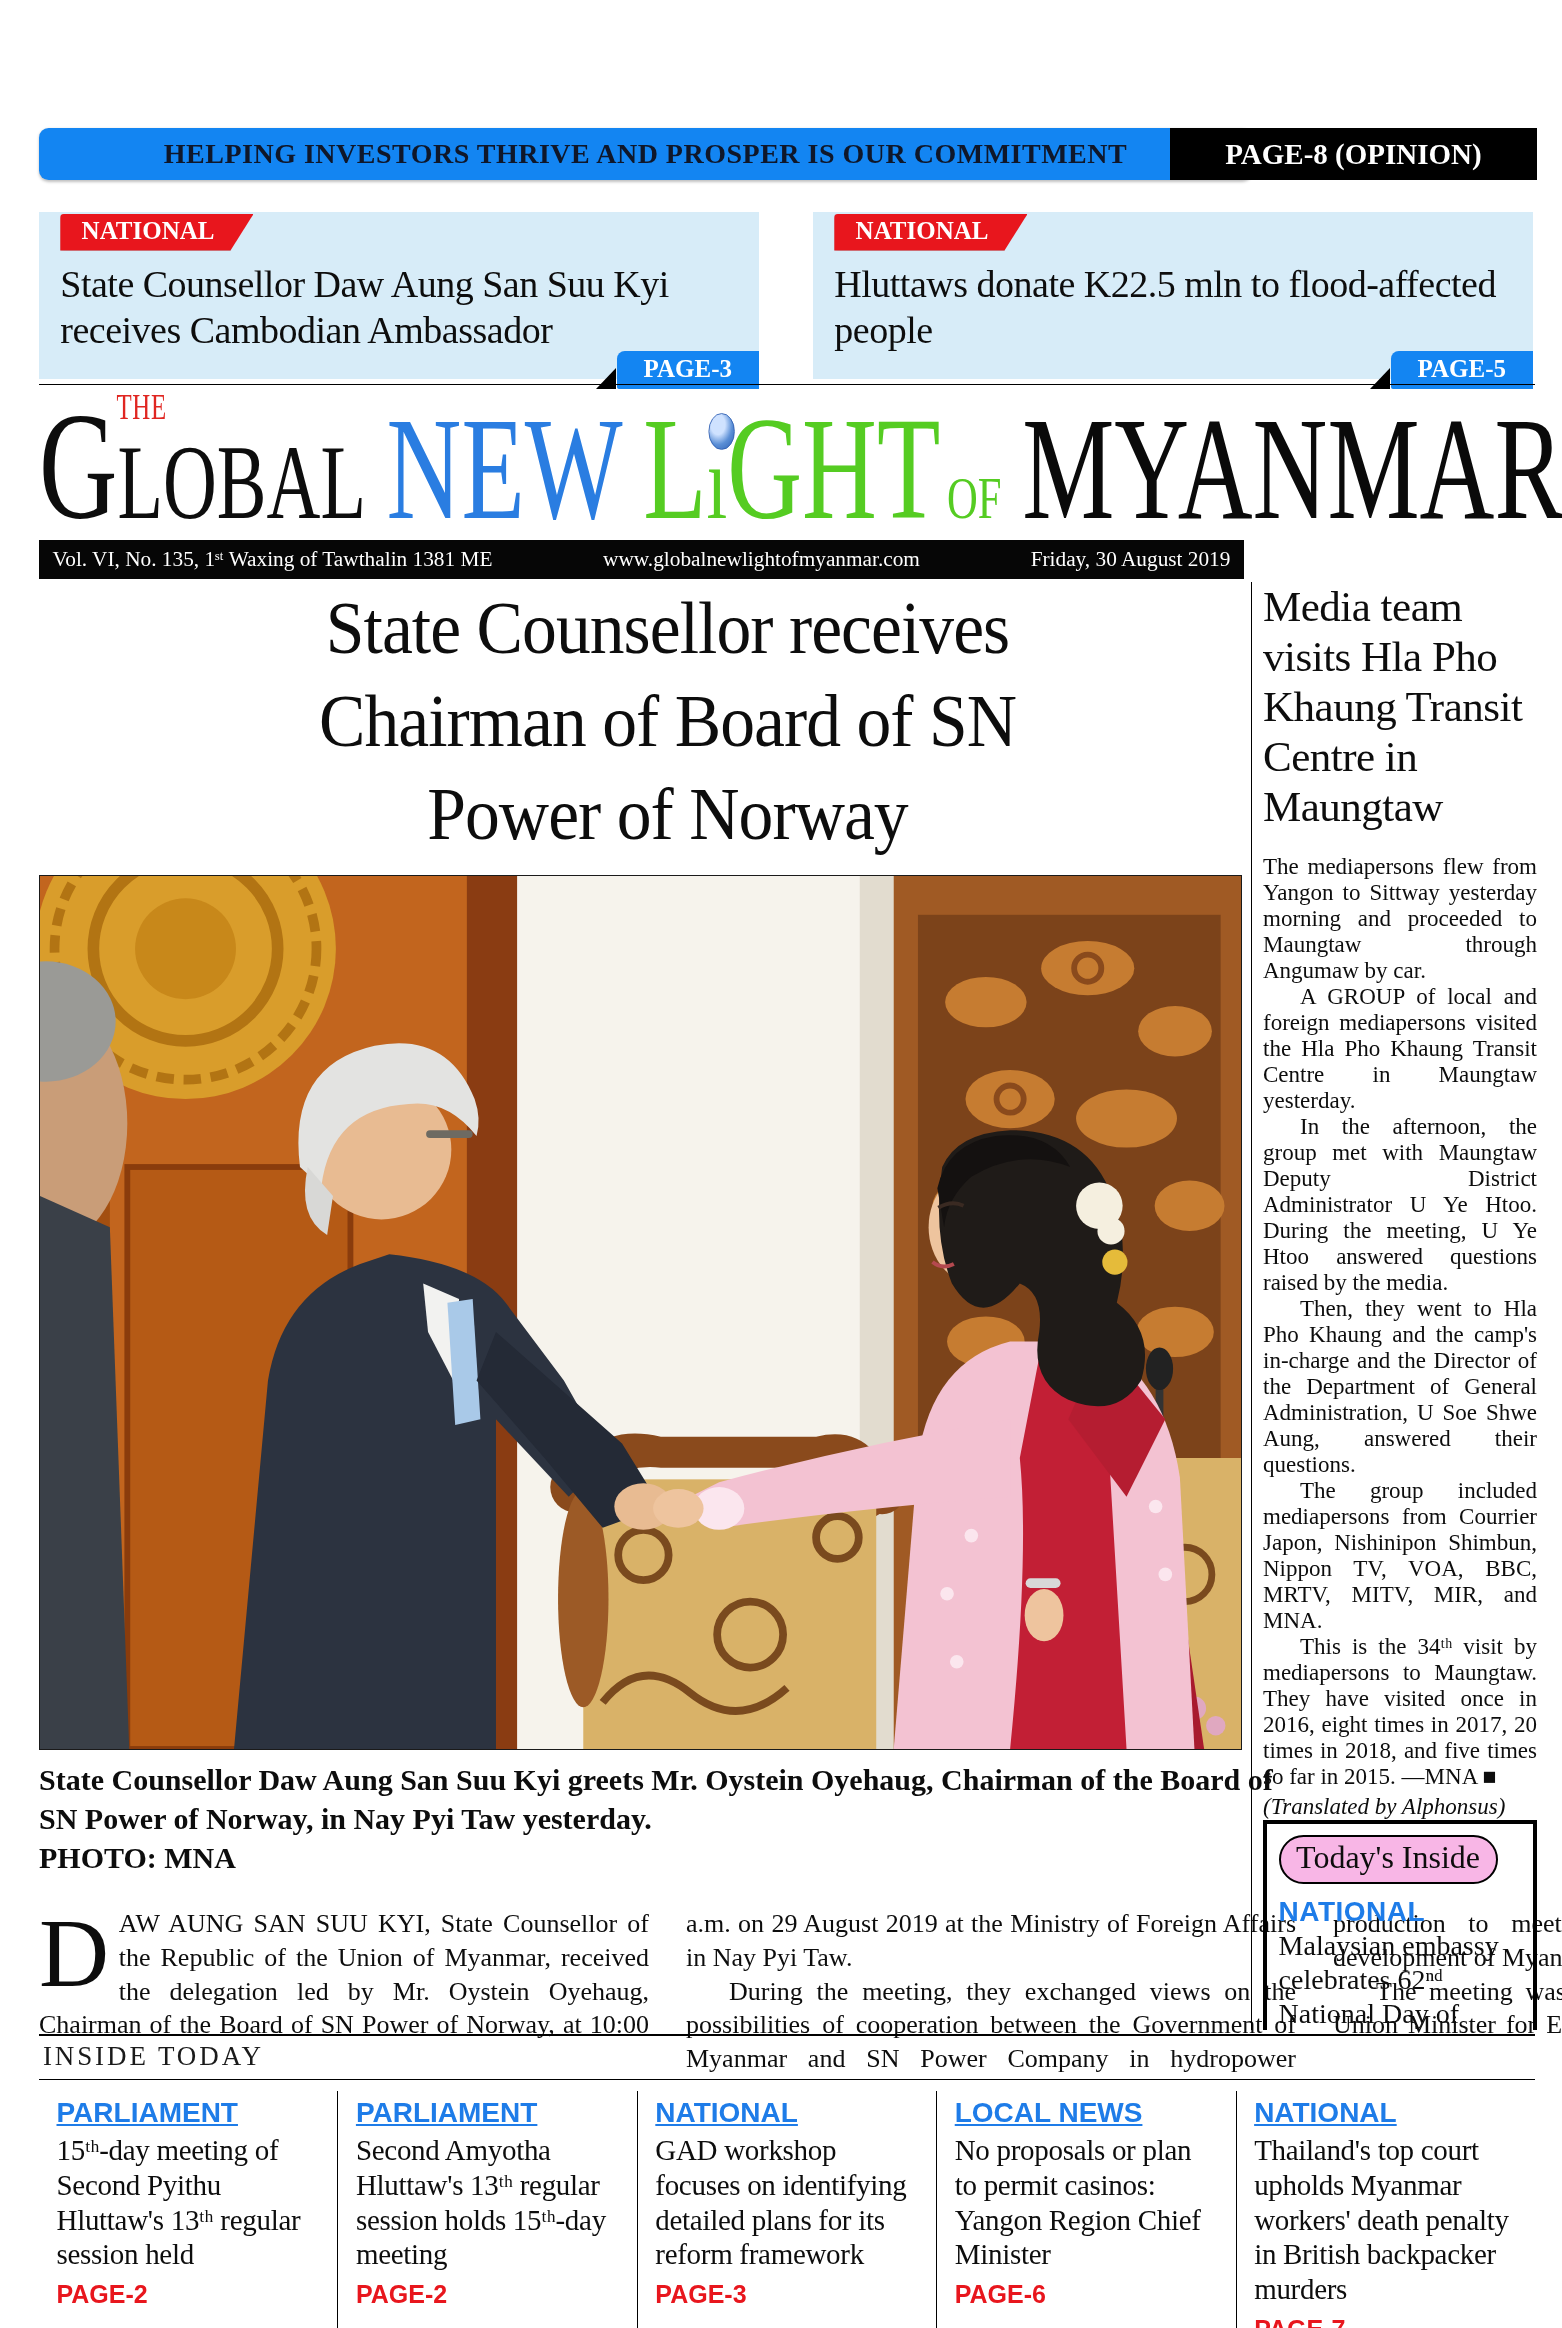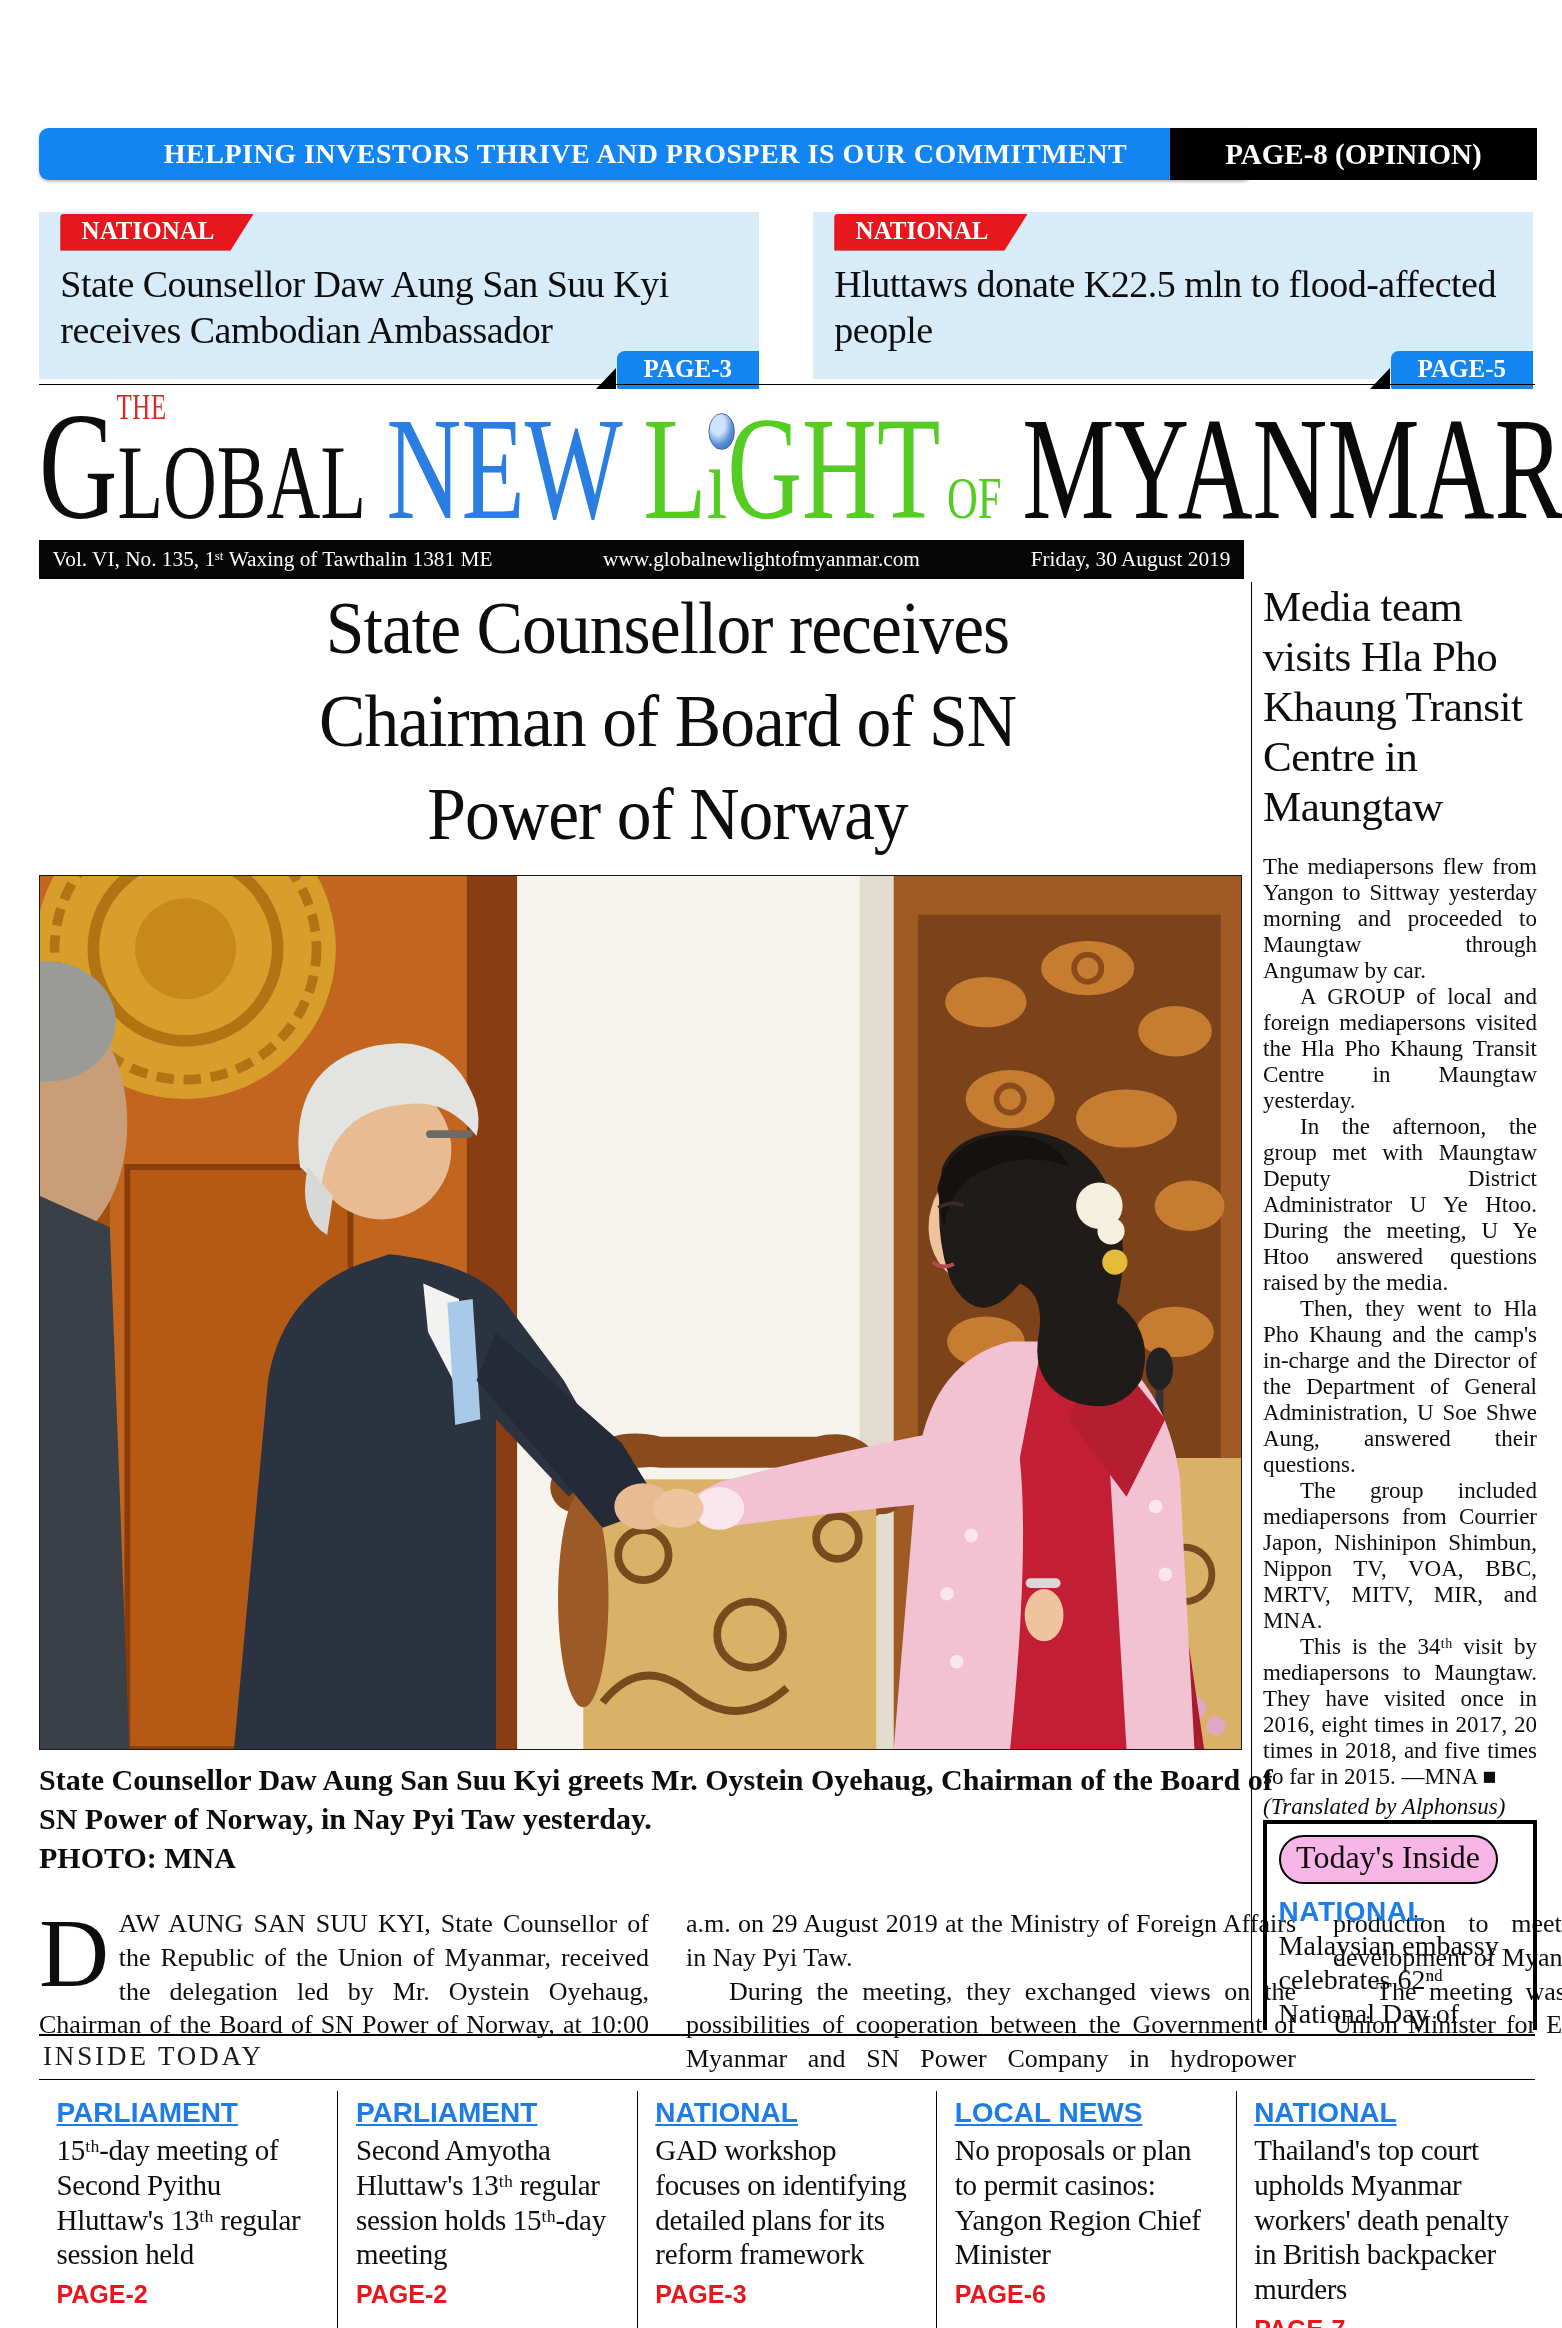--- a/index.html
+++ b/index.html
@@ -2,21 +2,21 @@
 <html><head>
 <meta charset="utf-8">
 <style>
   html,body{margin:0;padding:0;background:#888;}
   .page{position:relative;width:1562px;height:2329px;background:#ffffff;overflow:hidden;
         font-family:"Liberation Serif","DejaVu Serif",serif;color:#0d0d0d;}
 
   
   .banner{position:absolute;left:39px;top:128px;width:1213px;height:52px;background:#1385f2;
           border-radius:9.7px;display:flex;align-items:center;justify-content:center;box-shadow:0 1.9px 2.9px rgba(0,0,0,.25);}
-  .banner-text{color:#ffffff;font-weight:700;font-size:28px;letter-spacing:0.5px;}
+  .banner-text{color:#0f172a;font-weight:700;font-size:28px;letter-spacing:0.5px;}
   .banner-ref{position:absolute;left:1170px;top:128px;width:367px;height:52px;background:#000;
           display:flex;align-items:center;justify-content:center;}
   .banner-ref span{color:#fff;font-weight:700;font-size:29px;}
 
   
   .teaser{position:absolute;top:212px;width:720px;height:167px;background:#d7ecf8;}
   .t1{left:39px}.t2{left:813px}
   .tag{position:absolute;top:1.9px;left:21.3px;background:#e8161d;color:#fff;font-weight:700;font-size:25px;
        padding:2.9px 39px 5.8px 21.3px;clip-path:polygon(0 0,100% 0,calc(100% - 23px) 100%,0 100%);
        border-radius:3.9px 0 0 0;box-shadow:1.9px 2.9px 4.9px rgba(0,0,0,.35);}

